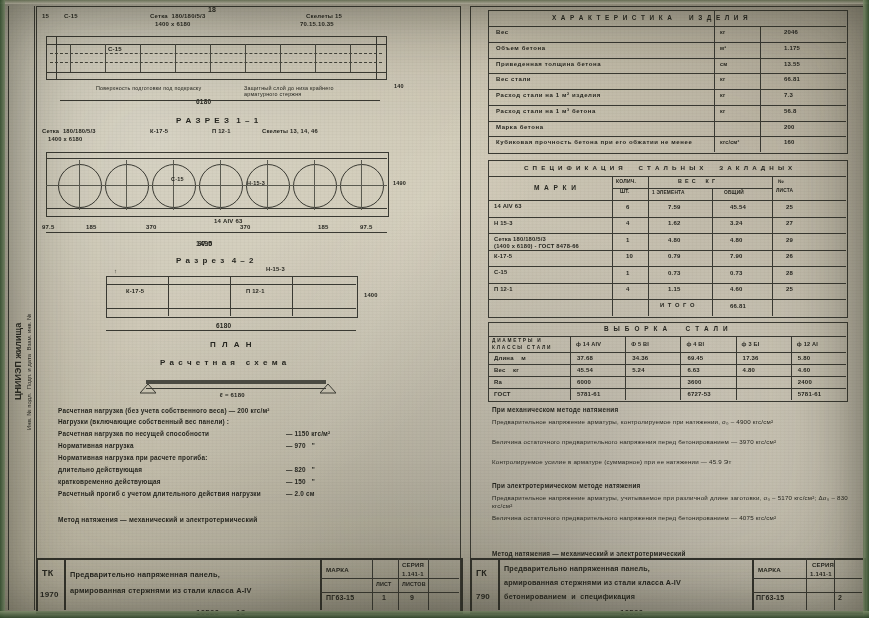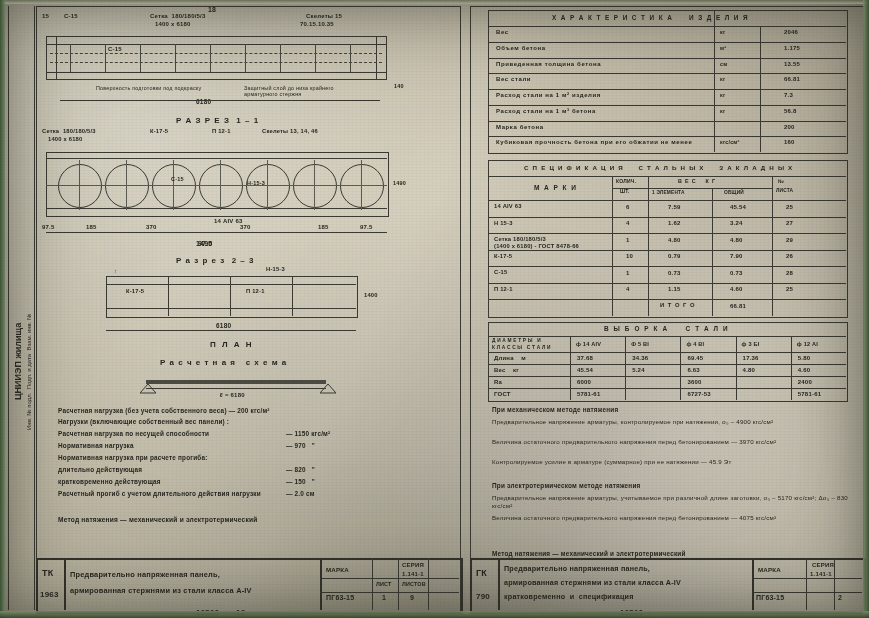--- a/index.html
+++ b/index.html
@@ -126,21 +126,21 @@
   <div class="t" style="left:42px;top:224px;font-size:6px;">97.5</div>
   <div class="t" style="left:86px;top:224px;font-size:6px;">185</div>
   <div class="t" style="left:146px;top:224px;font-size:6px;">370</div>
   <div class="t" style="left:240px;top:224px;font-size:6px;">370</div>
   <div class="t" style="left:318px;top:224px;font-size:6px;">185</div>
   <div class="t" style="left:360px;top:224px;font-size:6px;">97.5</div>
   <div class="t" style="left:198px;top:240px;font-size:7px;">97.5</div>
 
   <div class="t" style="left:196px;top:240px;font-size:7px;">1490</div>
 
-  <div class="t" style="left:176px;top:256px;font-size:8px;letter-spacing:1px;">Р а з р е з  2 – 3</div>
+  <div class="t" style="left:176px;top:256px;font-size:8px;letter-spacing:1px;">Р а з р е з  4 – 2</div>
   <div class="t" style="left:114px;top:268px;font-size:5.8px;">↑</div>
   <div class="box" style="left:106px;top:276px;width:250px;height:40px;"></div>
   <div class="ln" style="left:106px;top:284px;width:250px;height:1px;"></div>
   <div class="ln" style="left:106px;top:308px;width:250px;height:1px;"></div>
   <div class="lnv" style="left:168px;top:276px;width:1px;height:40px;"></div>
   <div class="lnv" style="left:230px;top:276px;width:1px;height:40px;"></div>
   <div class="lnv" style="left:292px;top:276px;width:1px;height:40px;"></div>
   <div class="t" style="left:266px;top:266px;font-size:5.8px;">Н-15-3</div>
   <div class="t" style="left:126px;top:288px;font-size:5.8px;">К-17-5</div>
   <div class="t" style="left:246px;top:288px;font-size:5.8px;">П 12-1</div>
@@ -178,21 +178,21 @@
   <div class="box2" style="left:36px;top:558px;width:423px;height:52px;"></div>
   <div class="lnv" style="left:64px;top:558px;width:2px;height:52px;background:#33332c;"></div>
   <div class="lnv" style="left:320px;top:558px;width:2px;height:52px;background:#33332c;"></div>
   <div class="lnv" style="left:372px;top:558px;width:1px;height:52px;"></div>
   <div class="lnv" style="left:398px;top:558px;width:1px;height:52px;"></div>
   <div class="lnv" style="left:428px;top:558px;width:1px;height:52px;"></div>
   <div class="ln" style="left:320px;top:578px;width:139px;height:1px;"></div>
   <div class="ln" style="left:320px;top:592px;width:139px;height:1px;"></div>
 
   <div class="t" style="left:42px;top:568px;font-size:9px;">ТК</div>
-  <div class="t" style="left:40px;top:590px;font-size:8px;">1963</div>
+  <div class="t" style="left:40px;top:590px;font-size:8px;">1970</div>
   <div class="t" style="left:70px;top:570px;font-size:7.4px;">Предварительно напряженная панель,</div>
   <div class="t" style="left:70px;top:586px;font-size:7.4px;">армированная стержнями из стали класса А-IV</div>
   <div class="t" style="left:326px;top:566px;font-size:6.2px;">МАРКА</div>
   <div class="t" style="left:402px;top:562px;font-size:6px;">СЕРИЯ</div>
   <div class="t" style="left:402px;top:571px;font-size:6px;">1.141-1</div>
   <div class="t" style="left:326px;top:594px;font-size:7px;">ПГ63-15</div>
   <div class="t" style="left:376px;top:581px;font-size:5.4px;">ЛИСТ</div>
   <div class="t" style="left:402px;top:581px;font-size:5.4px;">ЛИСТОВ</div>
   <div class="t" style="left:382px;top:594px;font-size:7px;">1</div>
   <div class="t" style="left:410px;top:594px;font-size:7px;">9</div>
@@ -357,21 +357,21 @@
   <div class="lnv" style="left:498px;top:558px;width:2px;height:52px;background:#33332c;"></div>
   <div class="lnv" style="left:752px;top:558px;width:2px;height:52px;background:#33332c;"></div>
   <div class="lnv" style="left:806px;top:558px;width:1px;height:52px;"></div>
   <div class="lnv" style="left:834px;top:558px;width:1px;height:52px;"></div>
   <div class="ln" style="left:752px;top:578px;width:110px;height:1px;"></div>
   <div class="ln" style="left:752px;top:592px;width:110px;height:1px;"></div>
   <div class="t" style="left:476px;top:568px;font-size:9px;">ГК</div>
   <div class="t" style="left:476px;top:592px;font-size:8px;">790</div>
   <div class="t" style="left:504px;top:564px;font-size:7.2px;">Предварительно напряженная панель,</div>
   <div class="t" style="left:504px;top:578px;font-size:7.2px;">армированная стержнями из стали класса А-IV</div>
-  <div class="t" style="left:504px;top:592px;font-size:7.2px;">кратковременно  и  спецификация</div>
+  <div class="t" style="left:504px;top:592px;font-size:7.2px;">бетонированием  и  спецификация</div>
   <div class="t" style="left:758px;top:566px;font-size:6.2px;">МАРКА</div>
   <div class="t" style="left:812px;top:562px;font-size:6px;">СЕРИЯ</div>
   <div class="t" style="left:810px;top:571px;font-size:6px;">1.141-1</div>
   <div class="t" style="left:756px;top:594px;font-size:7px;">ПГ63-15</div>
   <div class="t" style="left:838px;top:594px;font-size:7px;">2</div>
   <div class="t" style="left:620px;top:608px;font-size:8px;">10526</div>
 
   <div class="vign"></div>
   <div class="edge top"></div>
   <div class="edge left"></div>

